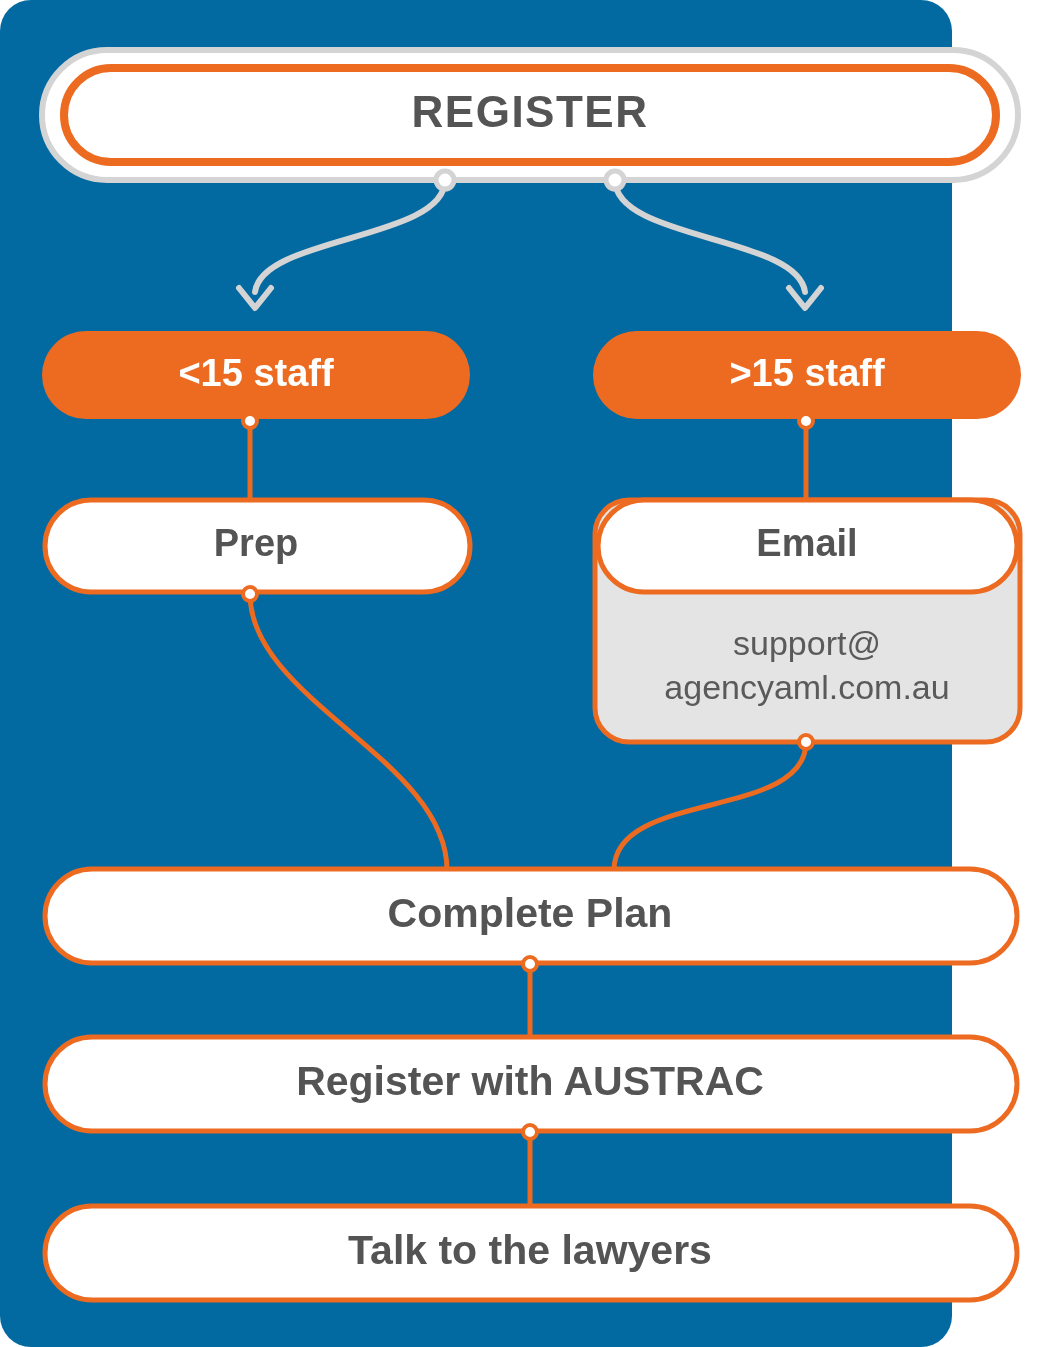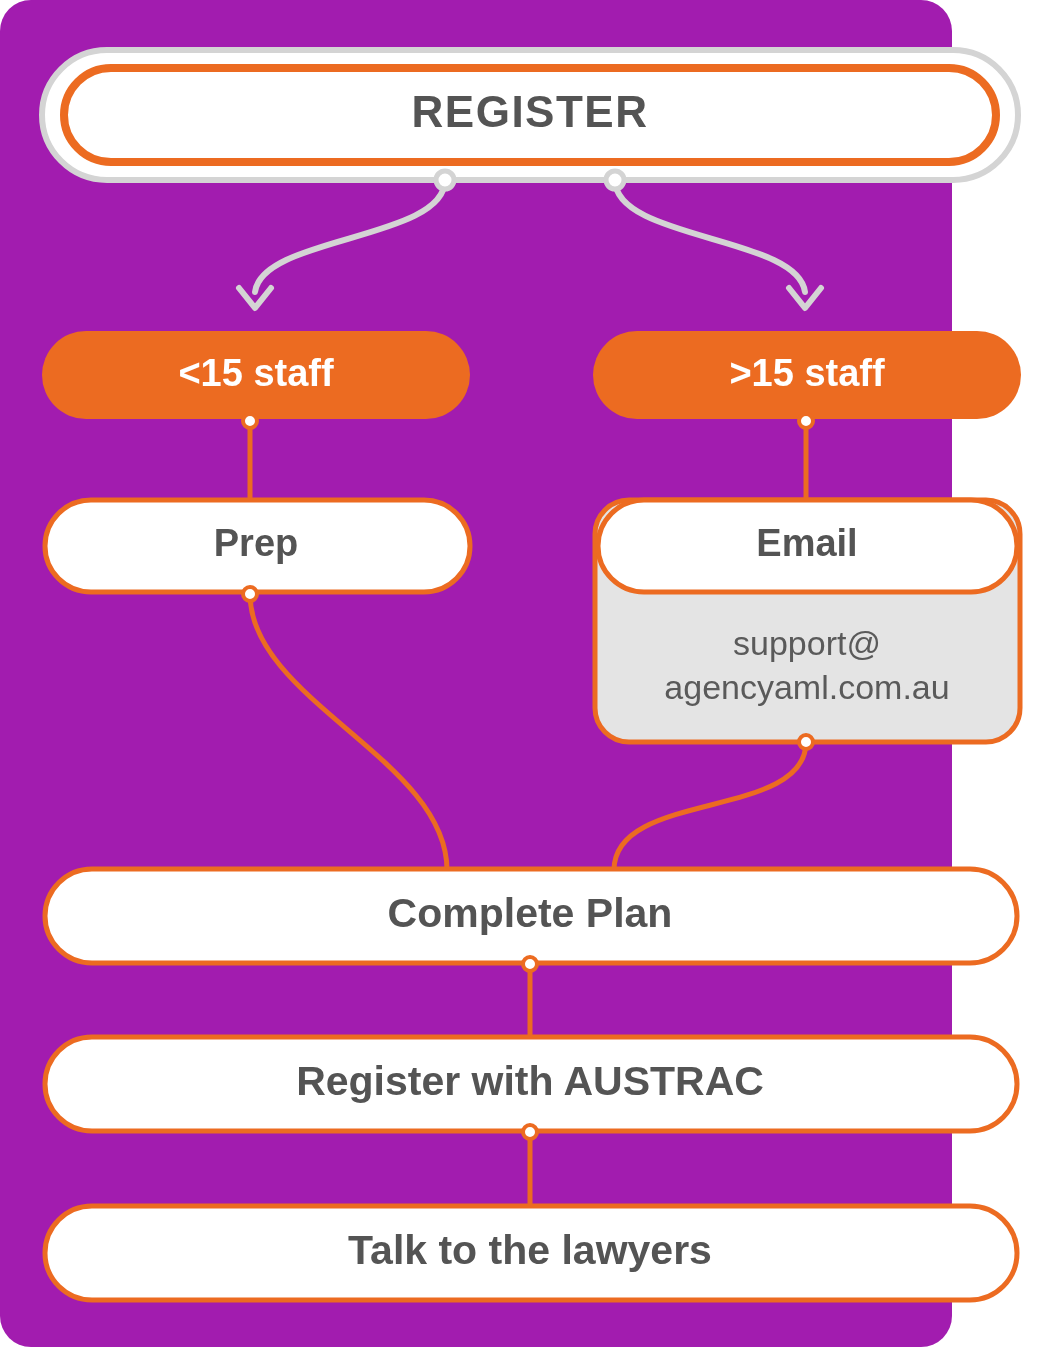--- a/index.html
+++ b/index.html
@@ -10,21 +10,21 @@
   body {
     font-family: "Liberation Sans", sans-serif;
     width: 1060px;
     height: 1347px;
     overflow: hidden;
   }
   #flow-root {
     position: relative;
     width: 952px;
     height: 1347px;
-    background: #a21caf;
+    background: #0369a1;
     border-radius: 31px;
   }
   #flow-svg {
     position: absolute;
     inset: 0;
     width: 1060px;
     height: 1347px;
     display: block;
   }
   .node-label {

